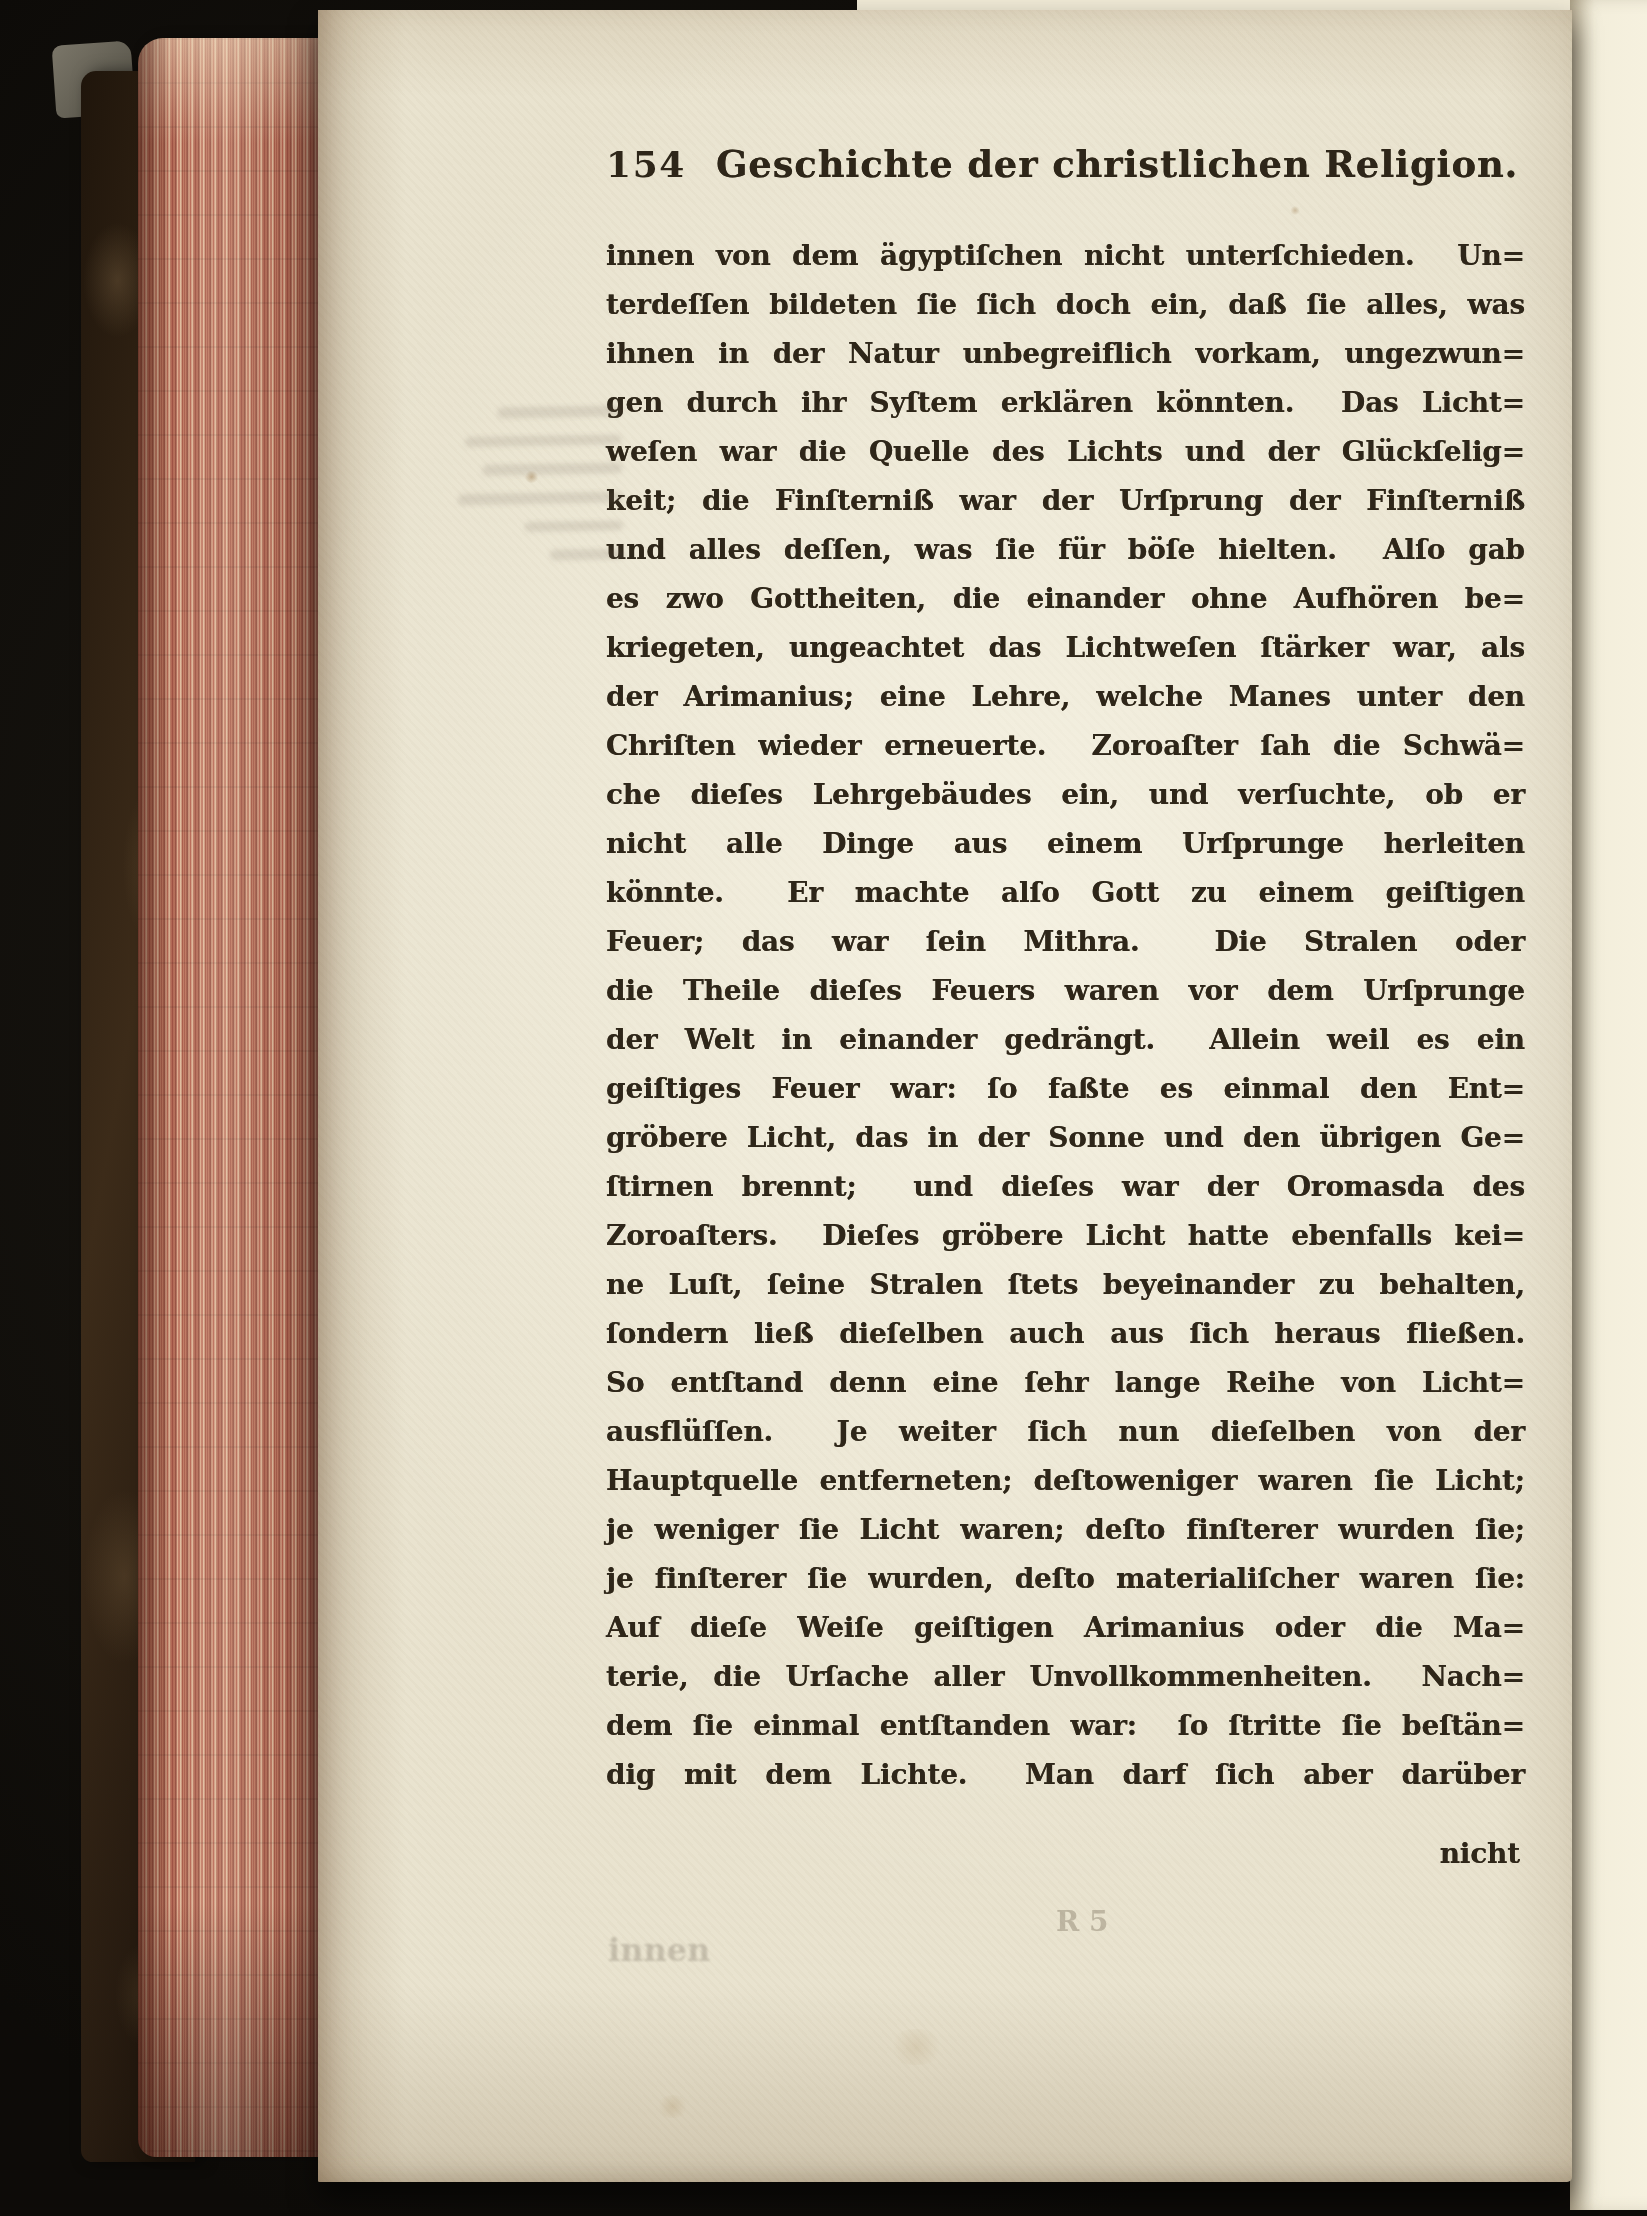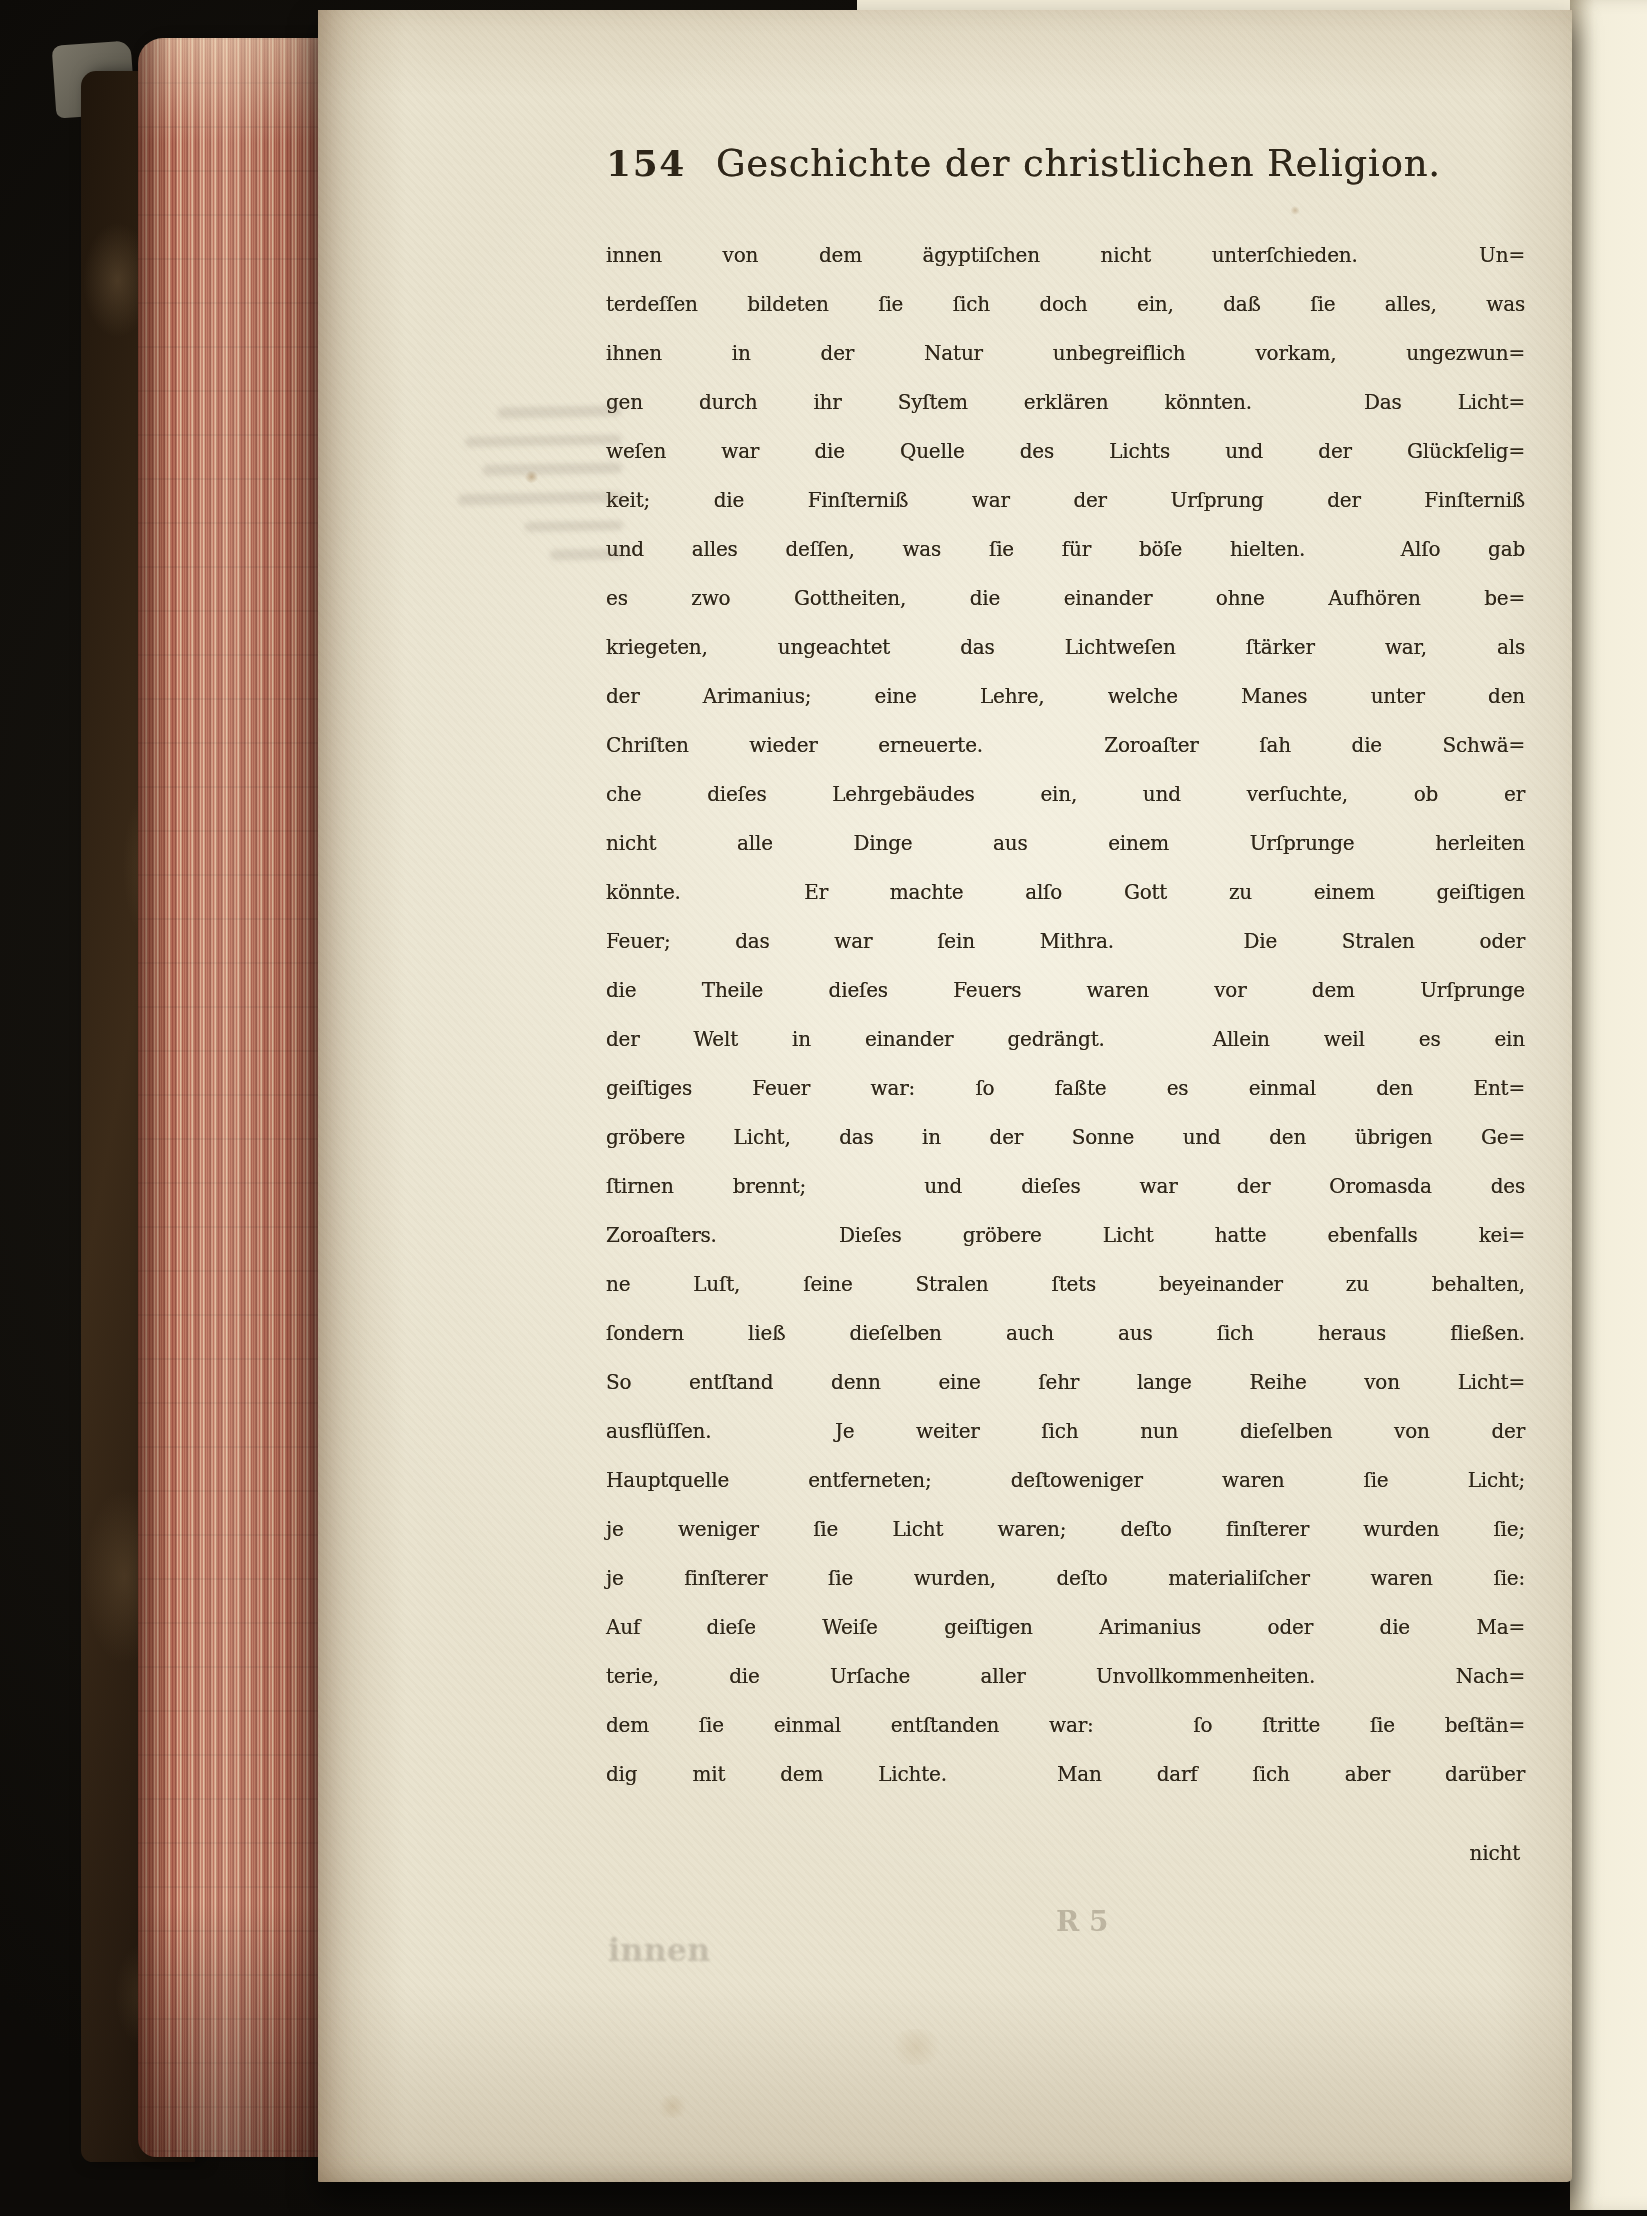--- a/index.html
+++ b/index.html
@@ -70,26 +70,26 @@
       0 16.5px 28px rgba(0,0,0,.55);
     border-radius:0 0 5px 1.6px;
   }
   .header {
     position:absolute; left:288px; top:132px; width:919px;
     display:flex; align-items:baseline; gap:30px;
     color:#2e2619;
   }
   .pnum { font-size:36px; font-weight:bold; letter-spacing:1.6px; }
   .rtitle {
-    font-size:37px; font-weight:normal; letter-spacing:0.8px;
+    font-size:37px; font-weight:bold; letter-spacing:0.8px;
     text-shadow:0 0 0.6px rgba(45,35,18,.8);
   }
   .textblock {
     position:absolute; left:288px; top:221px; width:919px;
-    font-size:20px; line-height:49px; font-weight:normal;
+    font-size:28px; line-height:49px; font-weight:bold;
     color:#2e2619; letter-spacing:-0.2px; word-spacing:1.6px;
     text-shadow:0 0 0.5px rgba(45,35,18,.7);
   }
   .line {
     height:49px; white-space:pre-wrap;
     text-align:justify; text-align-last:justify;
   }
   .catchword-row { margin-top:30px; text-align:right; padding-right:5px; height:49px; }
   
   .sig {

